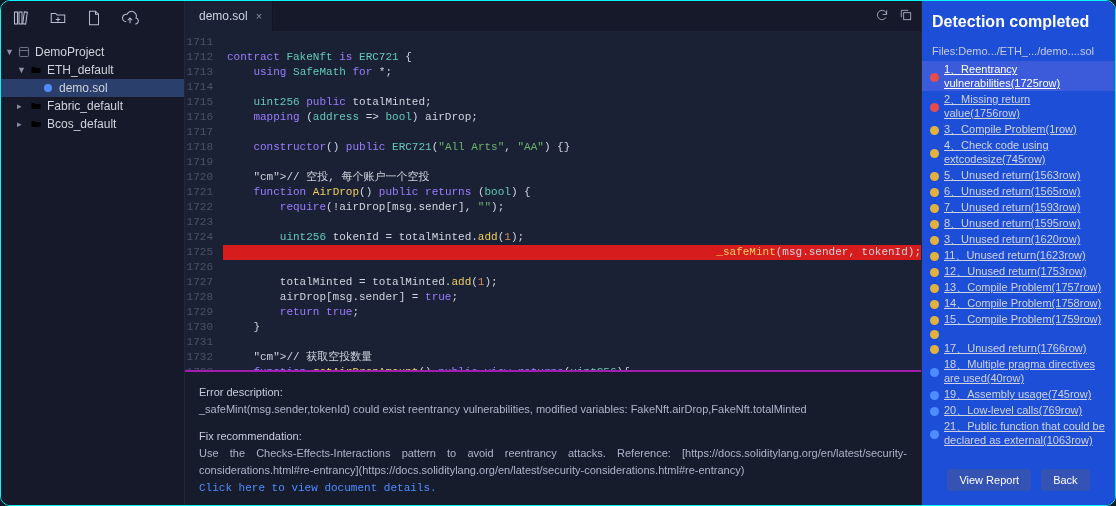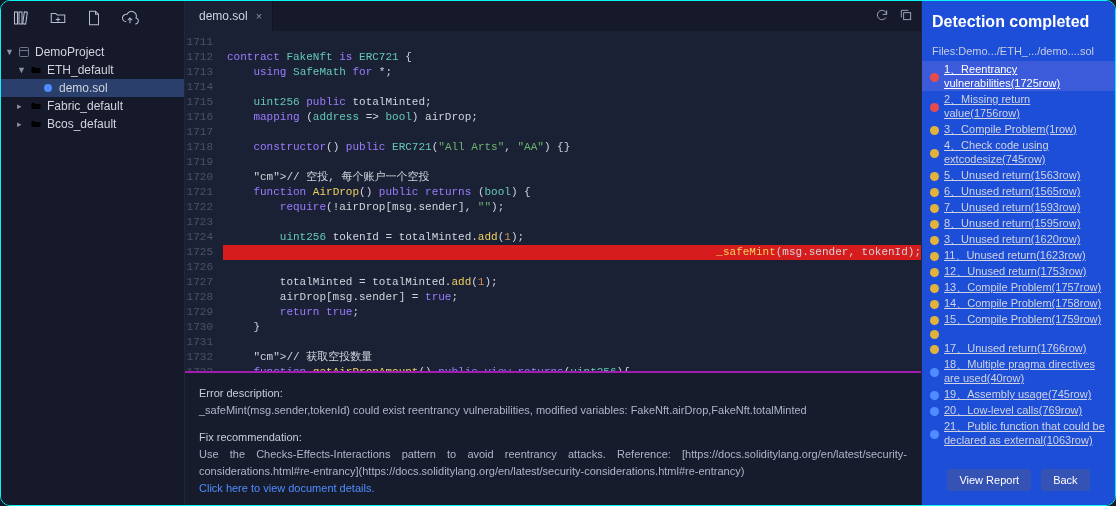--- a/index.html
+++ b/index.html
@@ -79,21 +79,21 @@
   .bottom {
     background: #171c2d;
     border-top: 2px solid #a21caf;
     padding: 10px 14px 8px;
     font-size: 11px;
     color: #aeb4ca;
     line-height: 17px;
   }
   .bottom .lbl { color: #c7ccde; display: block; margin-top: 2px; }
   .bottom .rec { text-align: justify; }
-  .link { color: #4f8cff; cursor: pointer; }
+  .link { color: #4f8cff; cursor: pointer; font-family: Liberation Mono, monospace; }
 
   
   .rightp {
     width: 194px; height: 100%; background: #1d4ed8;
     border-left: 1px solid #222638;
     display: flex; flex-direction: column;
     padding: 6px 0 0 0;
   }
   .rtitle { font-size: 16px; font-weight: 700; color: #fff; padding: 6px 10px 14px; white-space: nowrap; }
   .rfiles { font-size: 11px; color: #c7ccde; padding: 0 10px 4px; }

